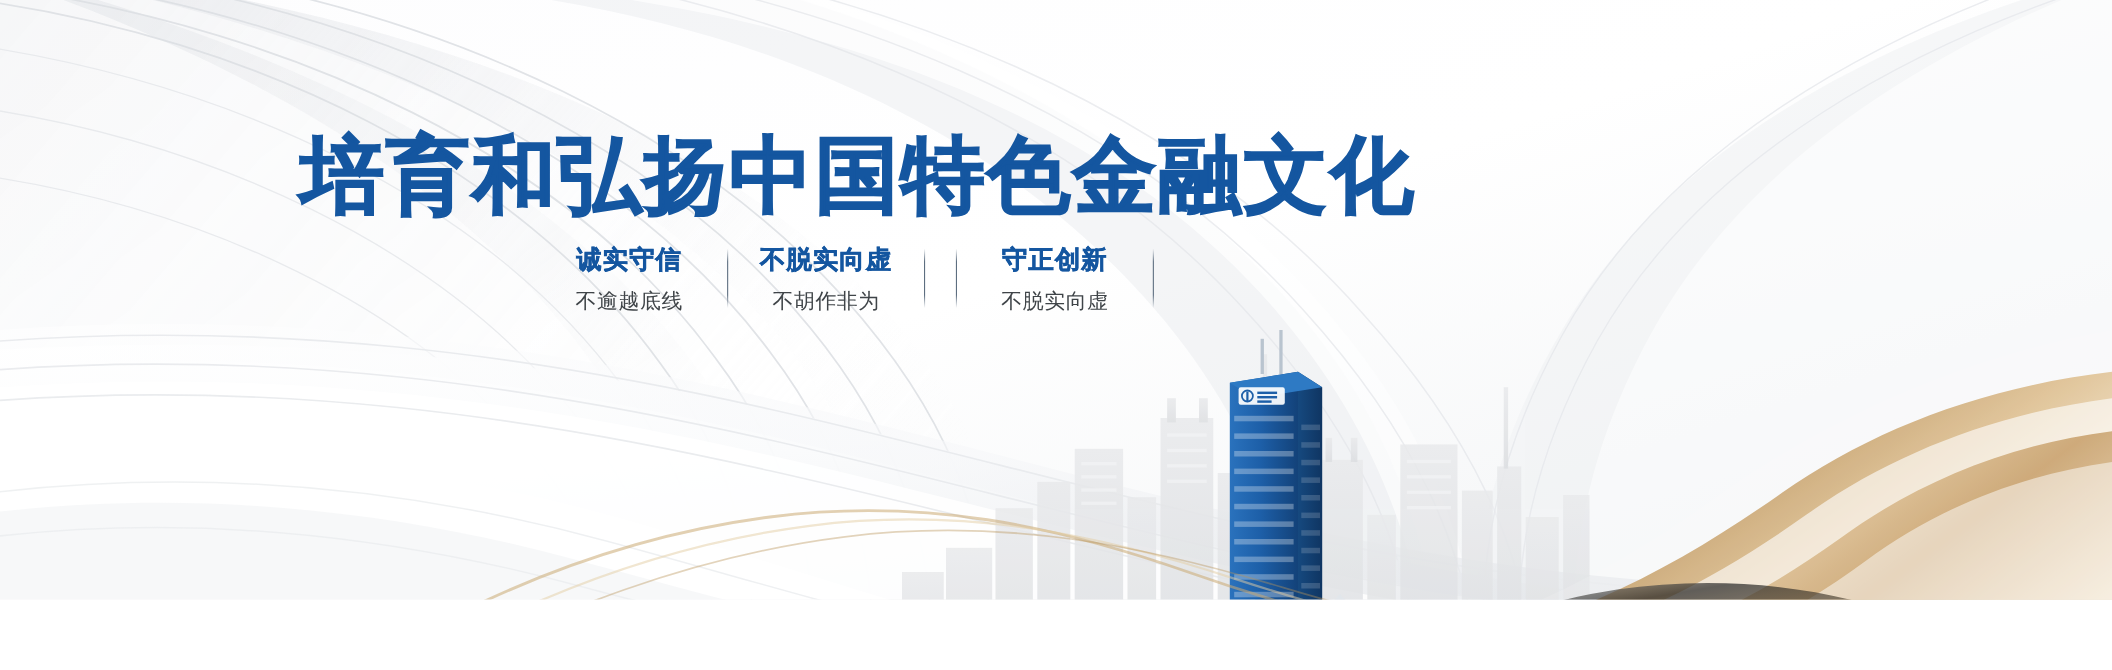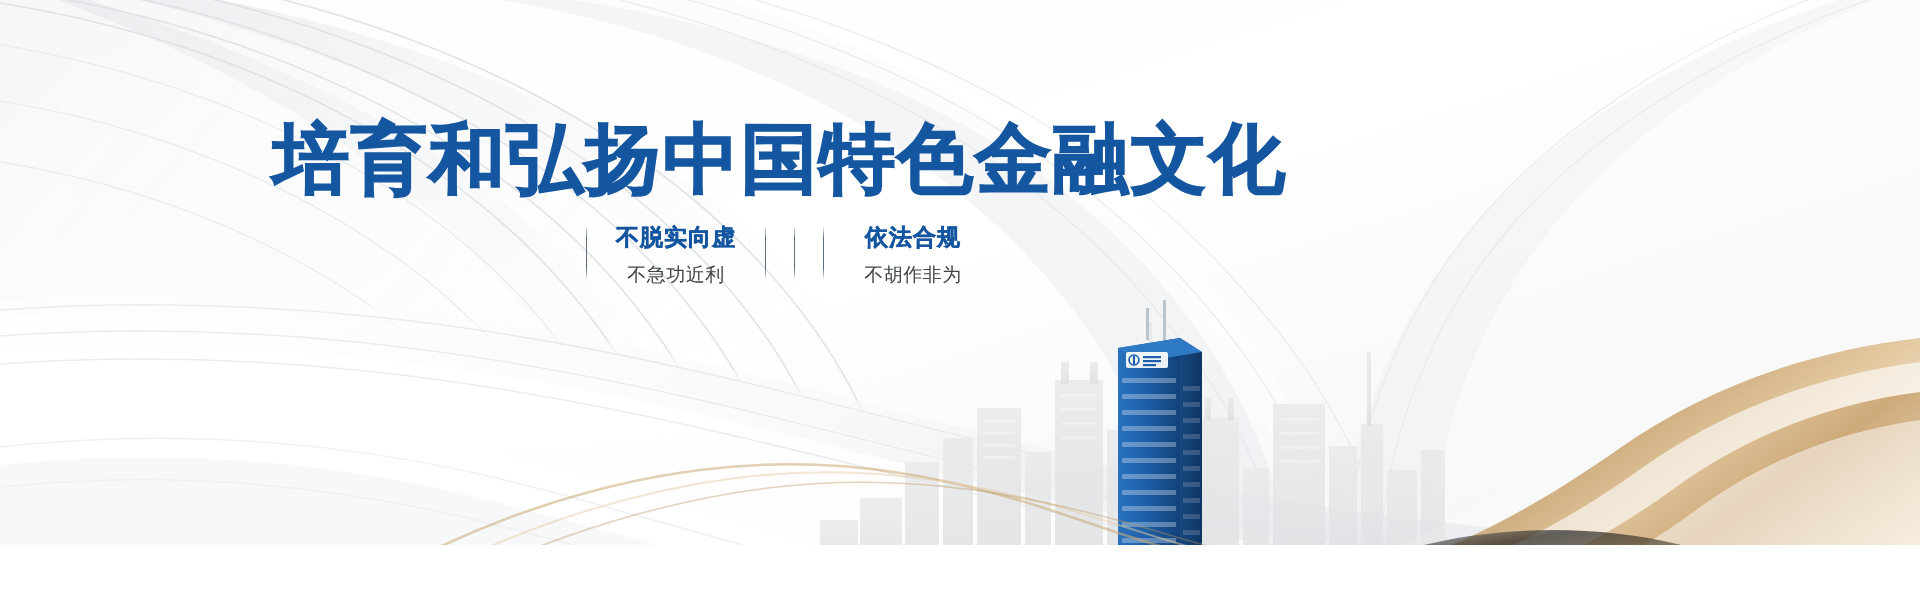--- a/index.html
+++ b/index.html
@@ -296,37 +296,41 @@
       <path d="M1920,300 C1790,322 1660,380 1560,452 C1460,524 1360,572 1240,598 L1240,609 L1920,609 Z" fill="#ffffff" opacity=".14"></path>
     </svg>
   </div>
 
   <div id="content">
 
     <div id="title">培育和弘扬中国特色金融文化</div>
 
     <div id="pillars">
 
+      <div class="pillar">
+        <div class="hd">诚实守信</div>
+        <div class="sub">不逾越底线</div>
+      </div>
 
       <div class="divider"></div>
 
       <div class="pillar">
         <div class="hd">不脱实向虚</div>
-        <div class="sub">不急功近利</div>
-      </div>
-
-      <div class="divider"></div>
-
-
-      <div class="divider"></div>
-
-
-      <div class="divider"></div>
-
-      <div class="pillar">
-        <div class="hd">依法合规</div>
         <div class="sub">不胡作非为</div>
       </div>
 
+      <div class="divider"></div>
+
+
+      <div class="divider"></div>
+
+      <div class="pillar">
+        <div class="hd">守正创新</div>
+        <div class="sub">不脱实向虚</div>
+      </div>
+
+      <div class="divider"></div>
+
+
     </div>
   </div>
 
 </div>
 
 </body></html>

